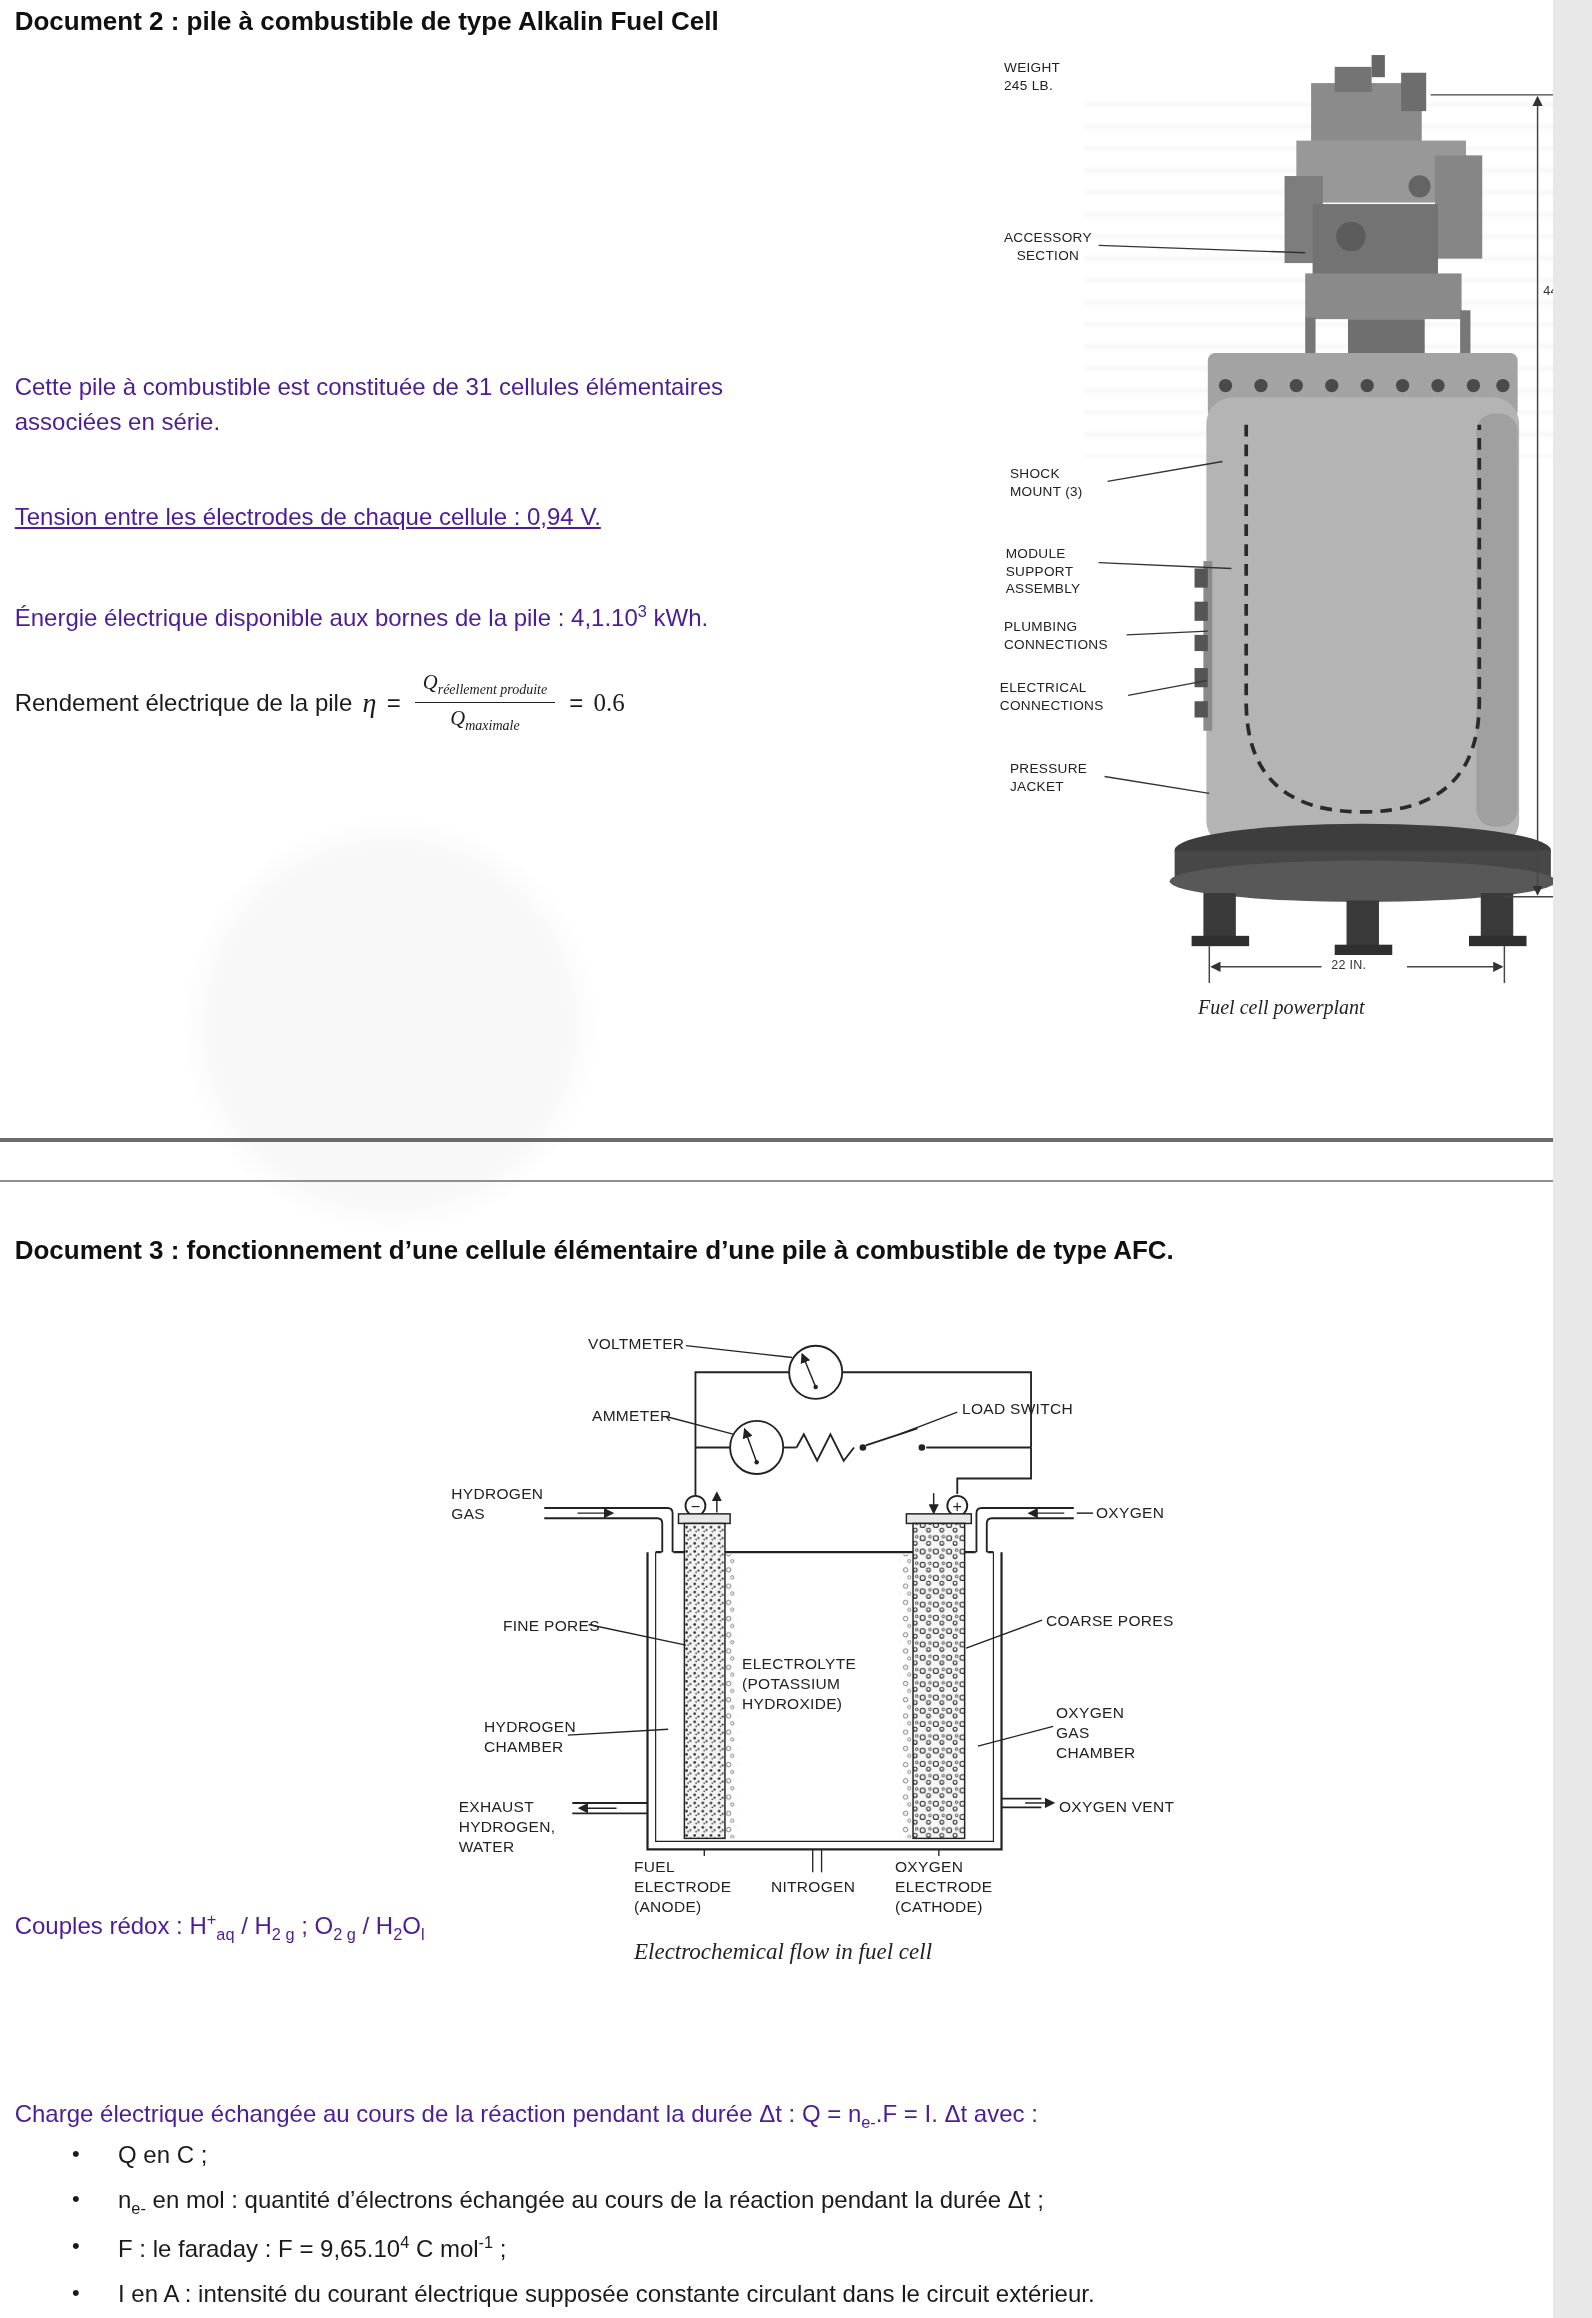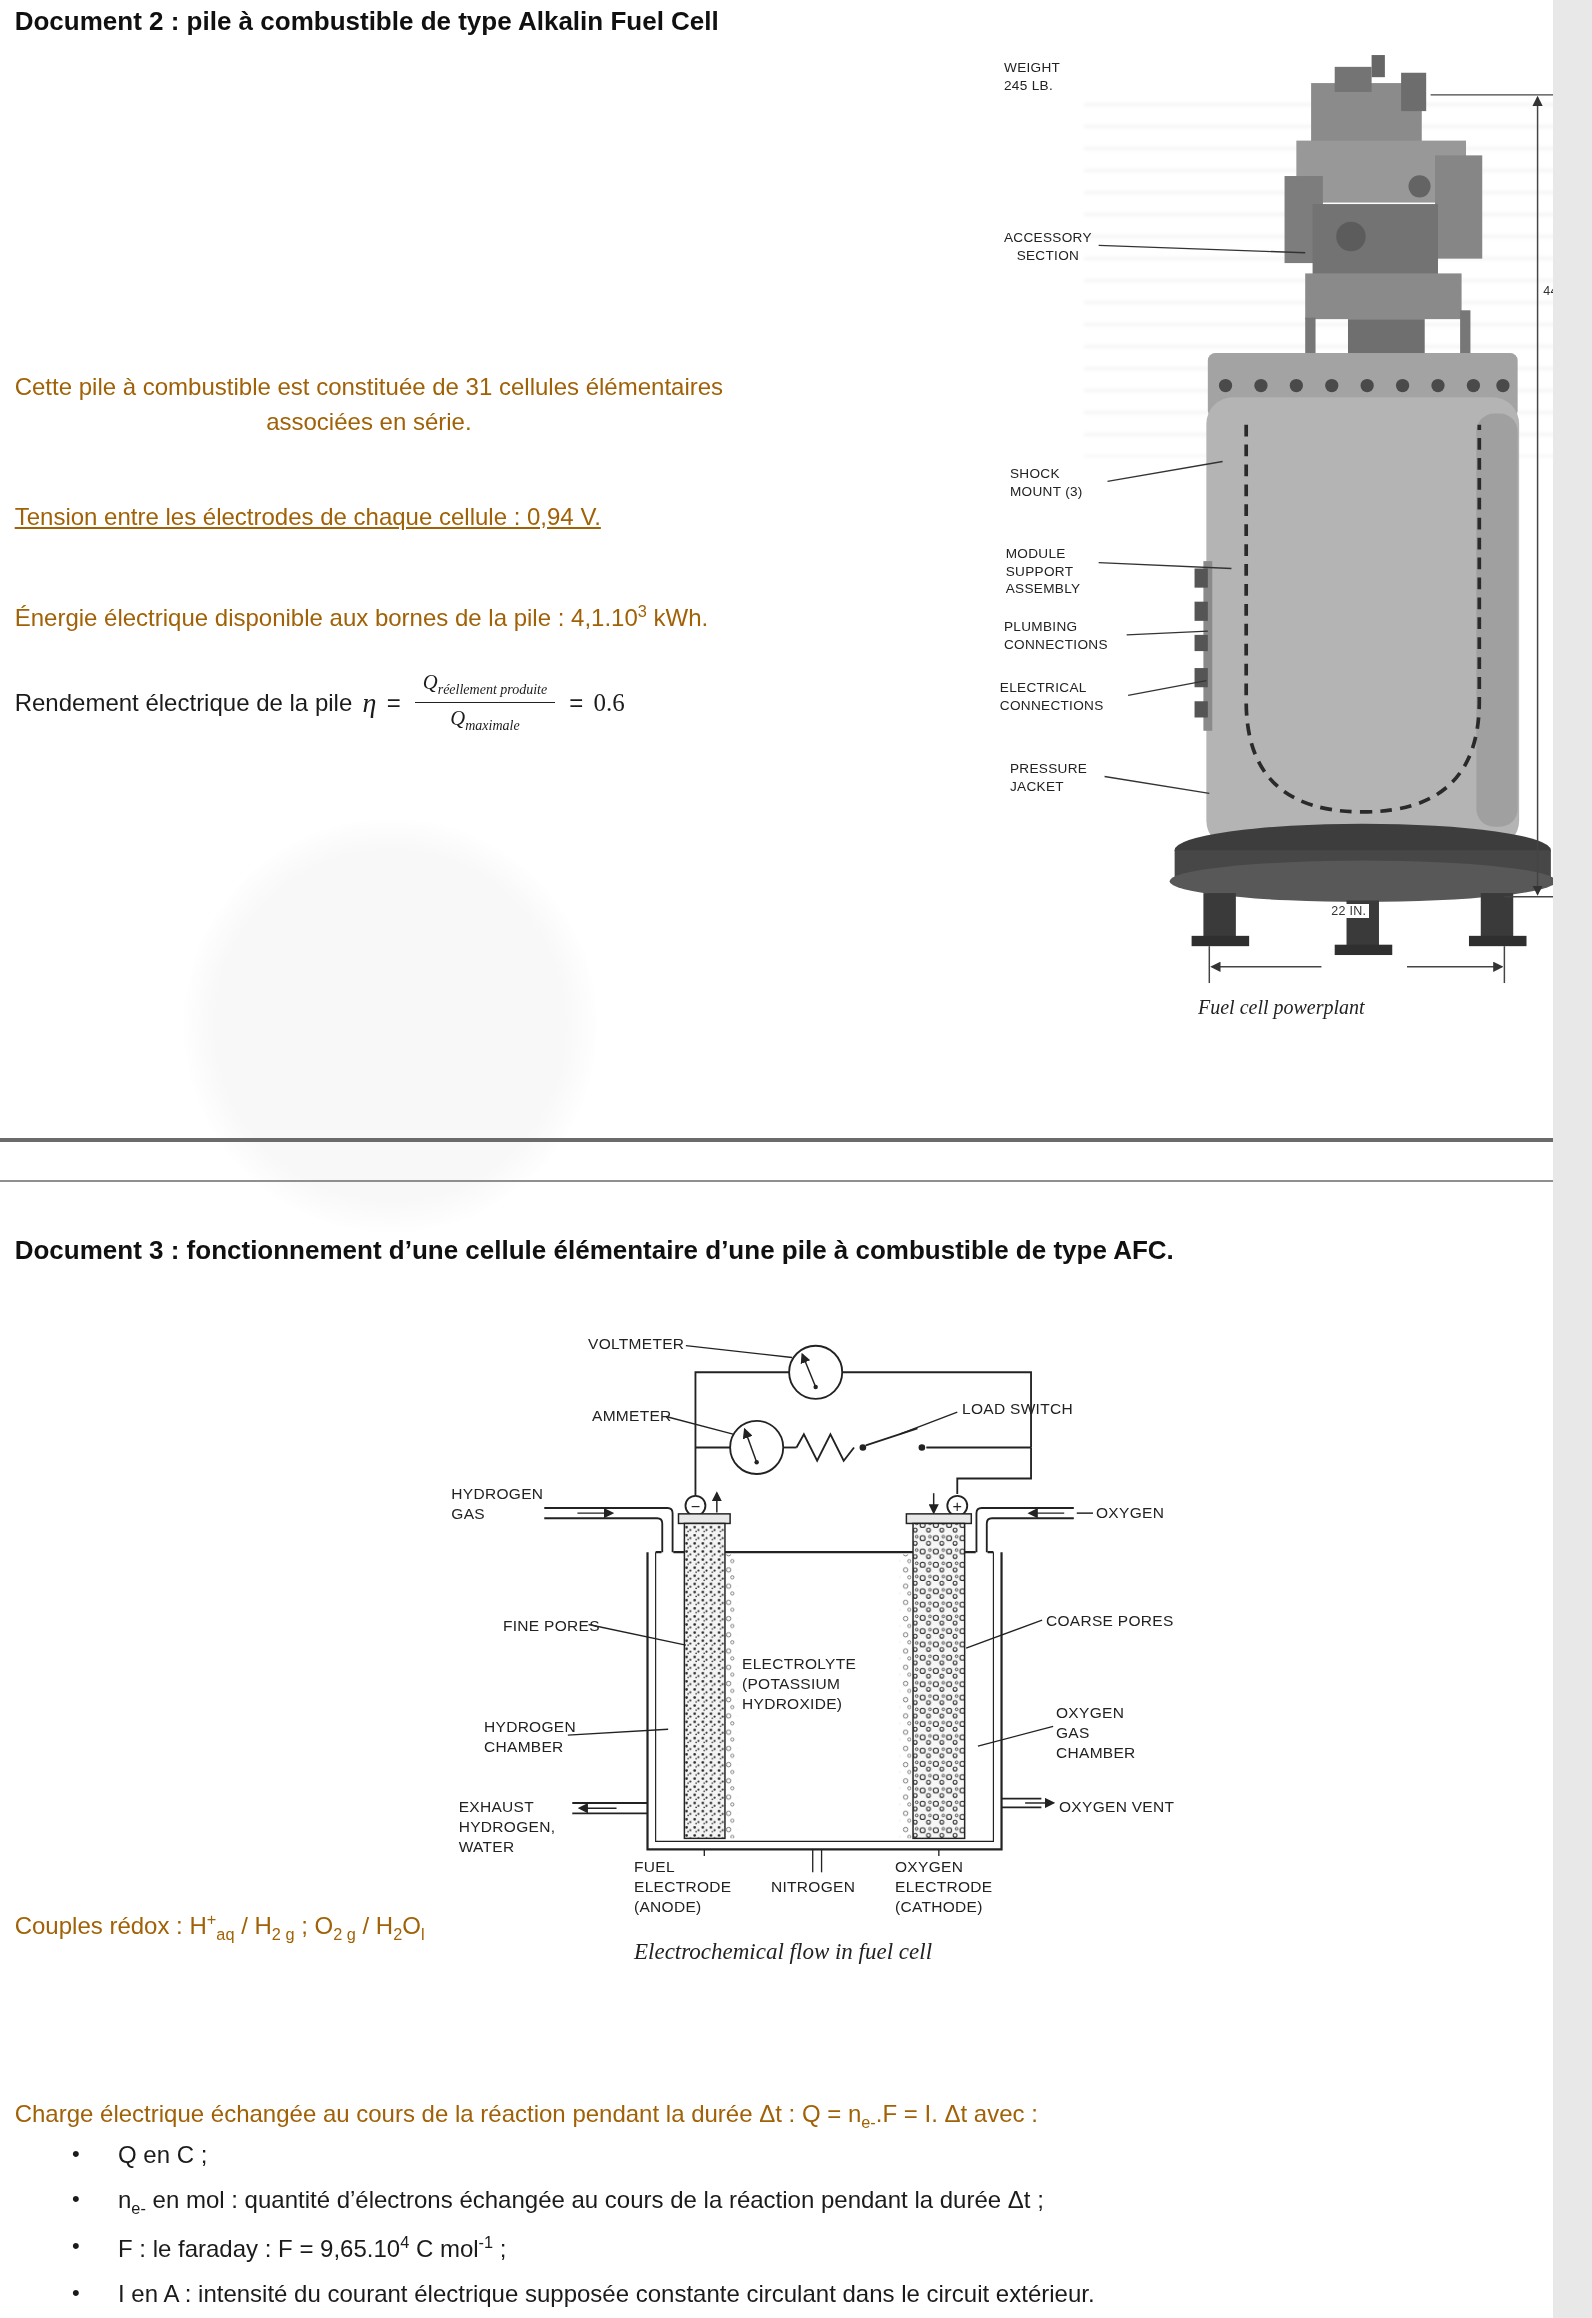--- a/index.html
+++ b/index.html
@@ -1,21 +1,21 @@
 <!DOCTYPE html>
 <html style="font-size:11.8px"><head>
 <meta charset="utf-8">
 <style>
   html,body{margin:0;padding:0;background:#e8e8e8;}
   .page{
     position:relative;width:1553px;height:2319px;background:#ffffff;
     font-family:"Liberation Sans",sans-serif;color:#1b1b1b;overflow:hidden;
   }
   .doc-title{position:absolute;left:14.7px;font-size:26px;font-weight:bold;color:#101010;margin:0;}
-  .body-text{position:absolute;left:14.7px;font-size:24px;line-height:1.45;margin:0;color:#a16207;text-align:center;}
+  .body-text{position:absolute;left:14.7px;font-size:24px;line-height:1.45;margin:0;color:#4c1d95;}
   .pre{white-space:pre-line;}
   sub,sup{font-size:0.68em;}
   
   .formula-row{position:absolute;left:14.7px;top:662px;display:flex;align-items:center;gap:10.3px;font-size:24px;height:81px;}
   .eta{font-family:"Liberation Serif",serif;font-style:italic;font-size:28px;}
   .fraction{display:inline-flex;flex-direction:column;align-items:center;font-family:"Liberation Serif",serif;font-style:italic;font-size:20.6px;margin:0 4.4px;}
   .fraction .num{padding:0 7.4px 3.7px;border-bottom:1.5px solid #222;}
   .fraction .den{padding-top:3.7px;}
   .frac-val{font-family:"Liberation Serif",serif;font-size:25px;}
   
@@ -154,21 +154,21 @@
     <div class="fig-label" style="left:17.7px;top:493px;">MODULE
 SUPPORT
 ASSEMBLY</div>
     <div class="fig-label" style="left:16px;top:566px;">PLUMBING
 CONNECTIONS</div>
     <div class="fig-label" style="left:11.8px;top:627px;">ELECTRICAL
 CONNECTIONS</div>
     <div class="fig-label" style="left:22px;top:708px;">PRESSURE
 JACKET</div>
     <div class="dim-label" style="left:553px;top:232px;">44 IN.</div>
-    <div class="dim-label" style="left:341px;top:852px;">22 IN.</div>
+    <div class="dim-label" style="left:341px;top:906px;">22 IN.</div>
     <figcaption class="caption-serif fig1-caption" style="left:210px;top:944px;">Fuel cell powerplant</figcaption>
   </figure>
 
   <div class="sep sep1"></div>
   <div class="sep sep2"></div>
 
   <h2 class="doc-title" style="top:1235px;">Document 3 : fonctionnement d’une cellule élémentaire d’une pile à combustible de type AFC.</h2>
 
   <figure class="fig fig2" style="left:441px;top:1322px;width:829px;height:656px;">
     <svg width="829" height="605" viewBox="0 0 1124 820">

